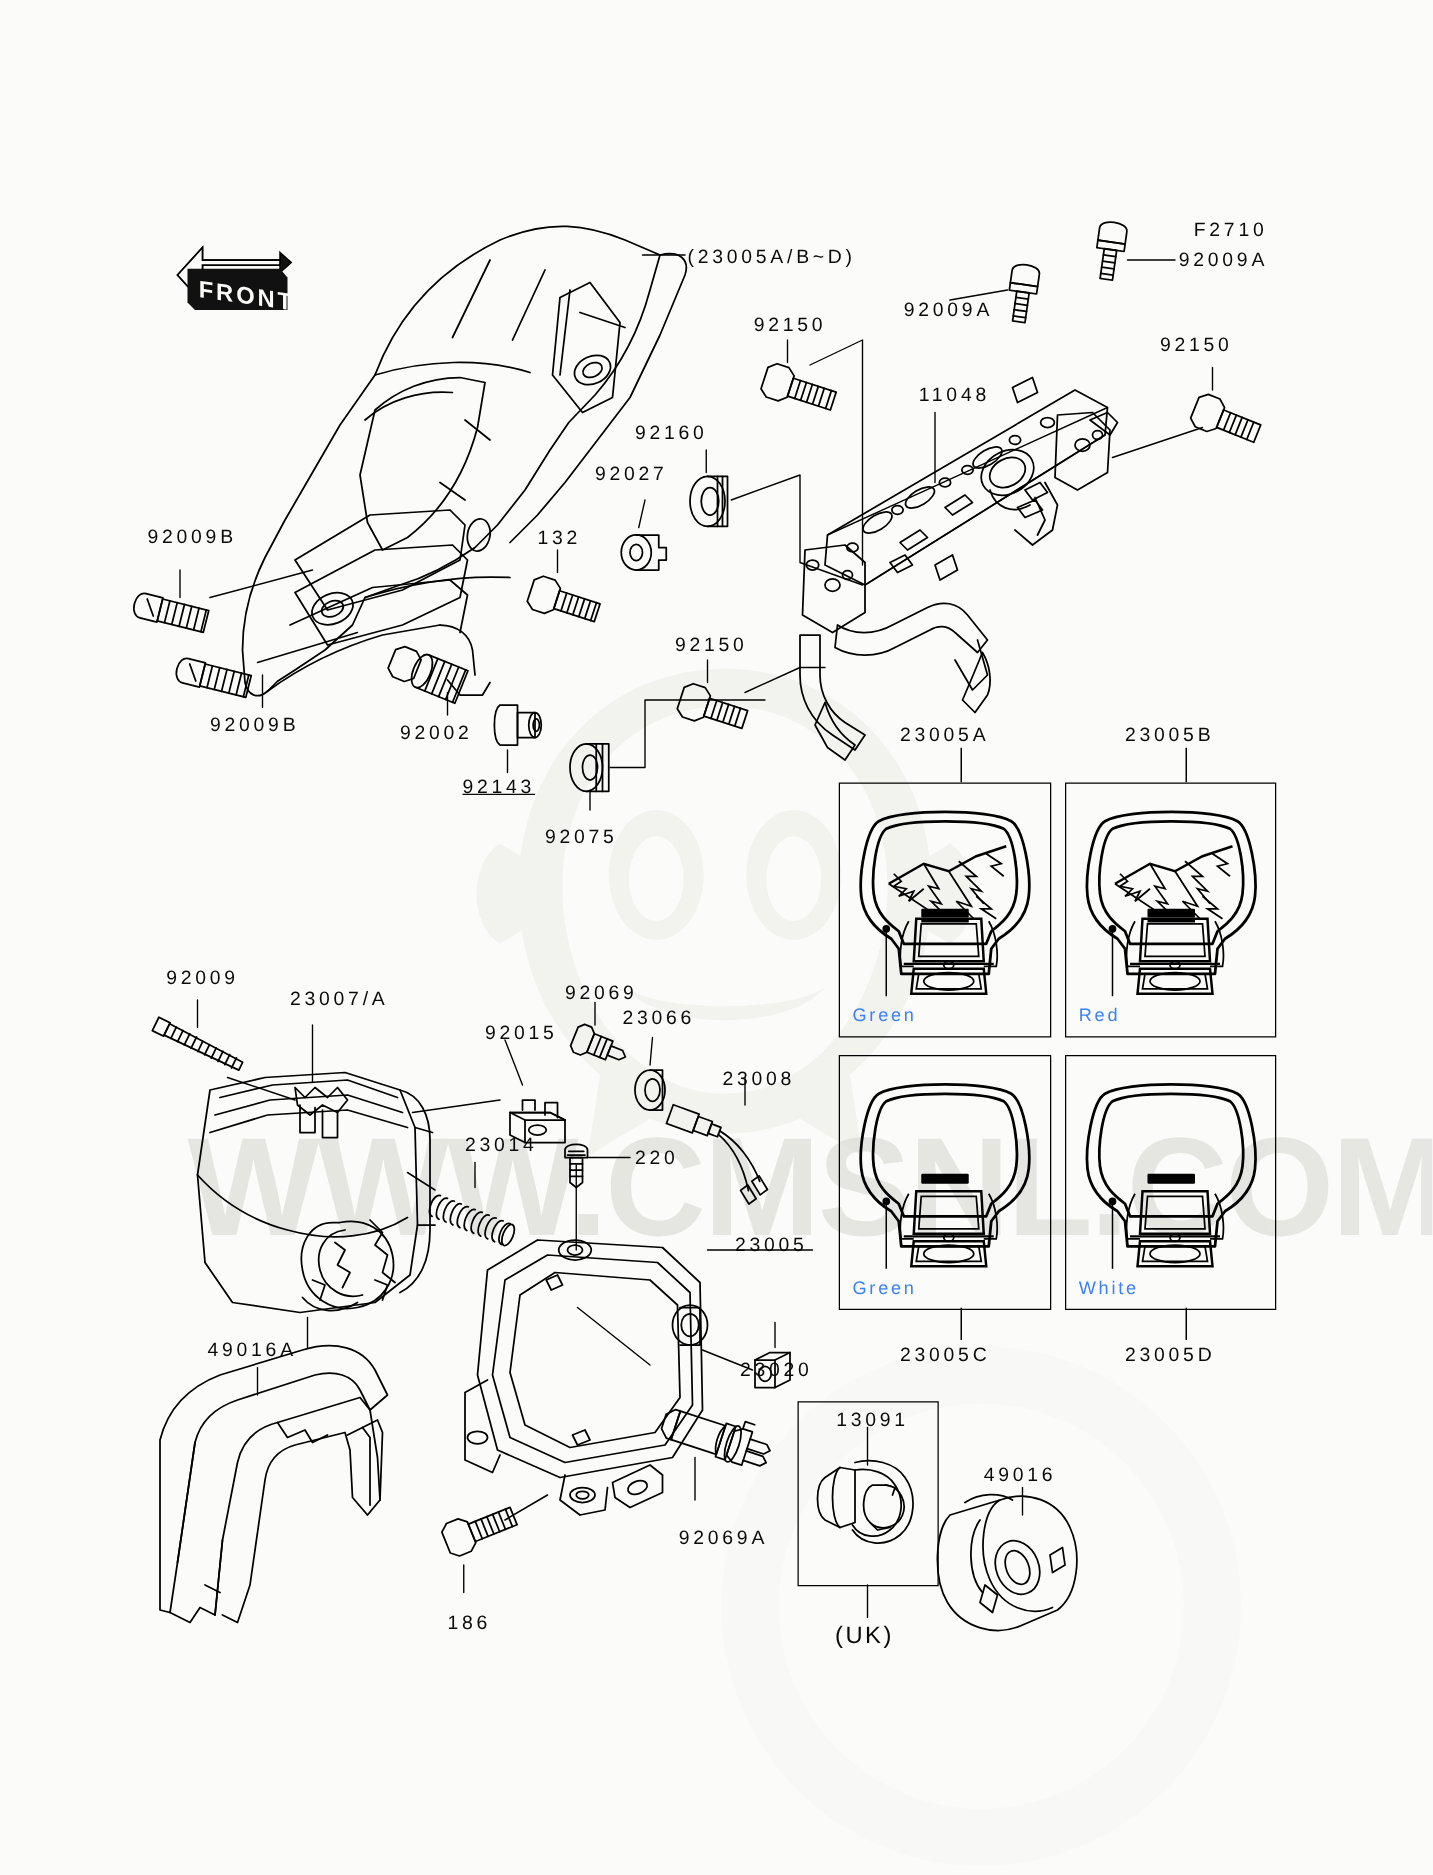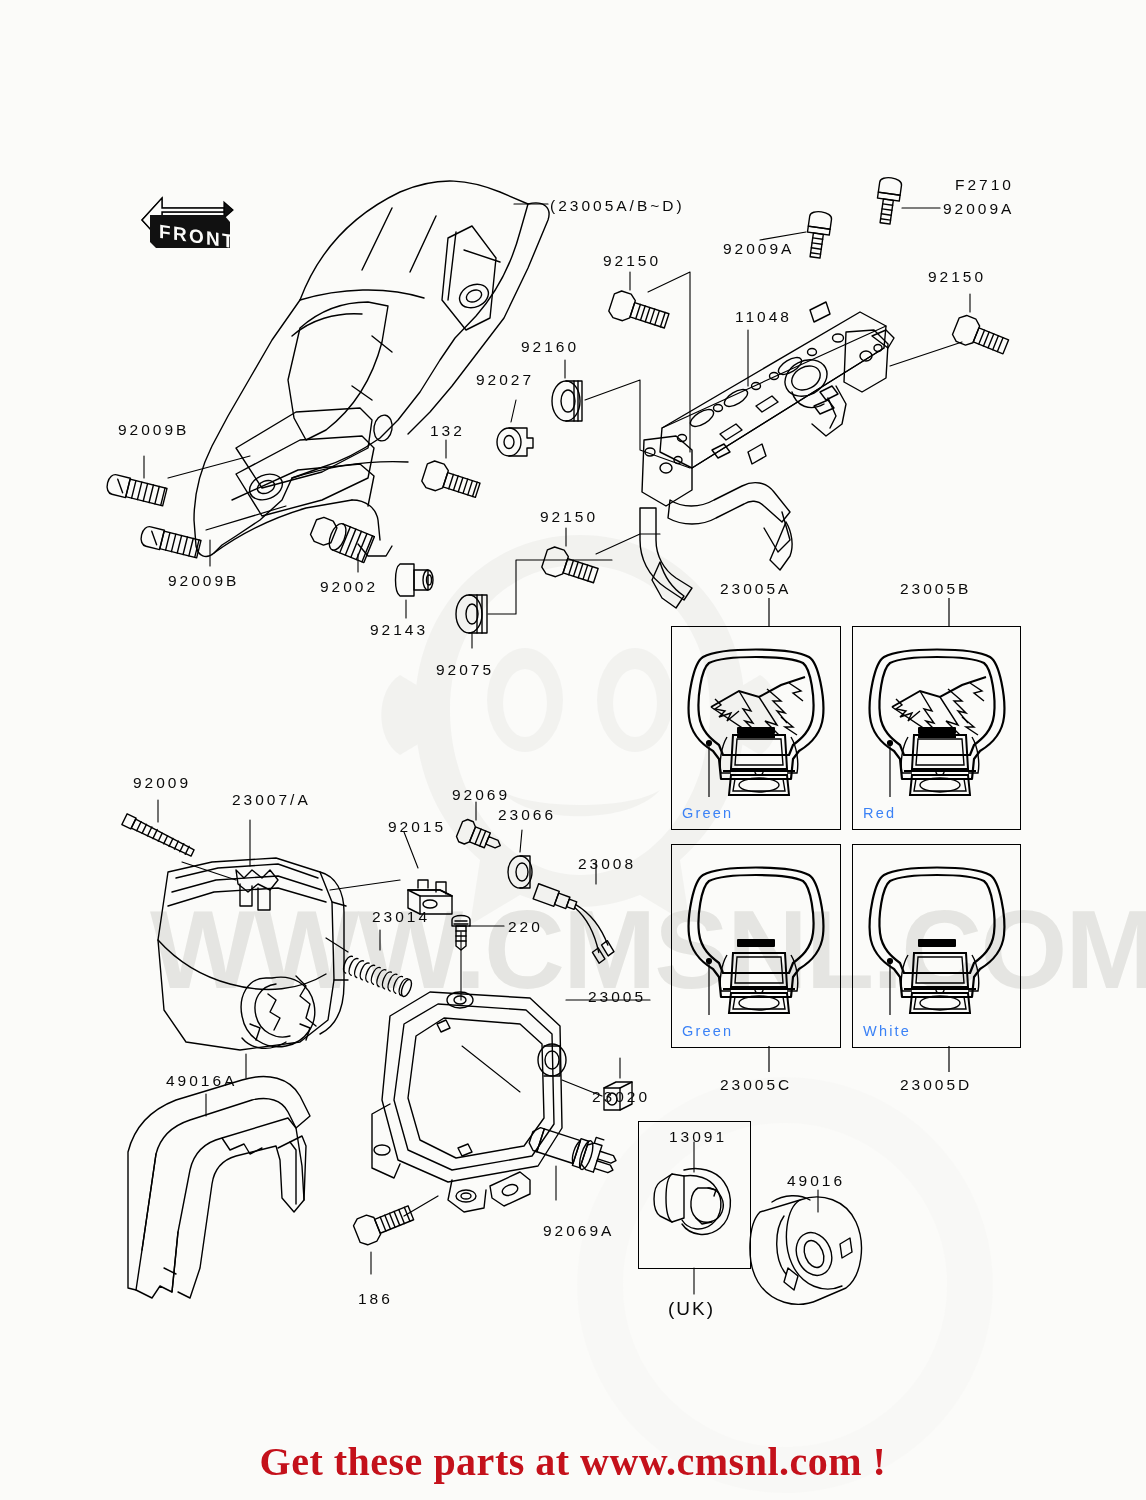--- a/index.html
+++ b/index.html
@@ -462,29 +462,29 @@
     </g>
   </svg>
 
   <div class="lab" style="left:955px;top:176px;">F2710</div>
   <div class="lab" style="left:550px;top:197px;">(23005A/B~D)</div>
 
   <div class="lab" style="left:118px;top:421px;">92009B</div>
   <div class="lab" style="left:168px;top:572px;">92009B</div>
   <div class="lab" style="left:430px;top:422px;">132</div>
   <div class="lab" style="left:476px;top:371px;">92027</div>
-  <div class="lab" style="left:521px;top:338px;text-align:right;">92160</div>
+  <div class="lab" style="left:508px;top:338px;text-align:right;">92160</div>
   <div class="lab" style="left:603px;top:252px;">92150</div>
   <div class="lab" style="left:928px;top:268px;">92150</div>
   <div class="lab" style="left:540px;top:508px;">92150</div>
   <div class="lab" style="left:735px;top:308px;">11048</div>
   <div class="lab" style="left:723px;top:240px;">92009A</div>
   <div class="lab" style="left:943px;top:200px;">92009A</div>
   <div class="lab" style="left:320px;top:578px;">92002</div>
-  <div class="lab" style="left:370px;top:621px;">92143</div>
+  <div class="lab" style="left:370px;top:621px;text-decoration:underline;">92143</div>
   <div class="lab" style="left:436px;top:661px;">92075</div>
 
   <div class="lab" style="left:133px;top:774px;">92009</div>
   <div class="lab" style="left:232px;top:791px;">23007/A</div>
   <div class="lab" style="left:388px;top:818px;">92015</div>
   <div class="lab" style="left:452px;top:786px;">92069</div>
   <div class="lab" style="left:498px;top:806px;">23066</div>
   <div class="lab" style="left:578px;top:855px;">23008</div>
   <div class="lab" style="left:372px;top:908px;">23014</div>
   <div class="lab" style="left:508px;top:918px;">220</div>
@@ -655,15 +655,14 @@
       </svg>
       <div class="cap">White</div>
     </div>
     <svg style="position:absolute;left:277px;top:420px;" width="2" height="26">
         <line x1="1" y1="0" x2="1" y2="26" stroke="#000" stroke-width="1.2"></line>
       </svg>
     <div class="lab" style="position:absolute;left:229px;top:450px;">23005D</div>
 
   </div>
 
-  <div class="footer">Get these parts at www.cmsnl.com !</div>
 
 </div>
 
 </body></html>

